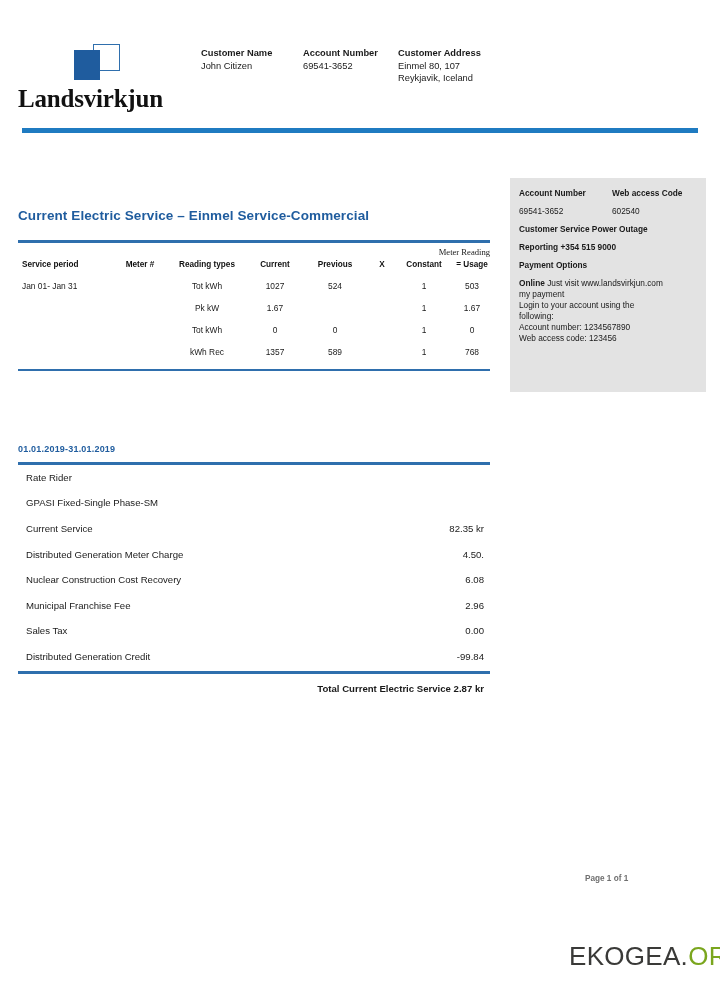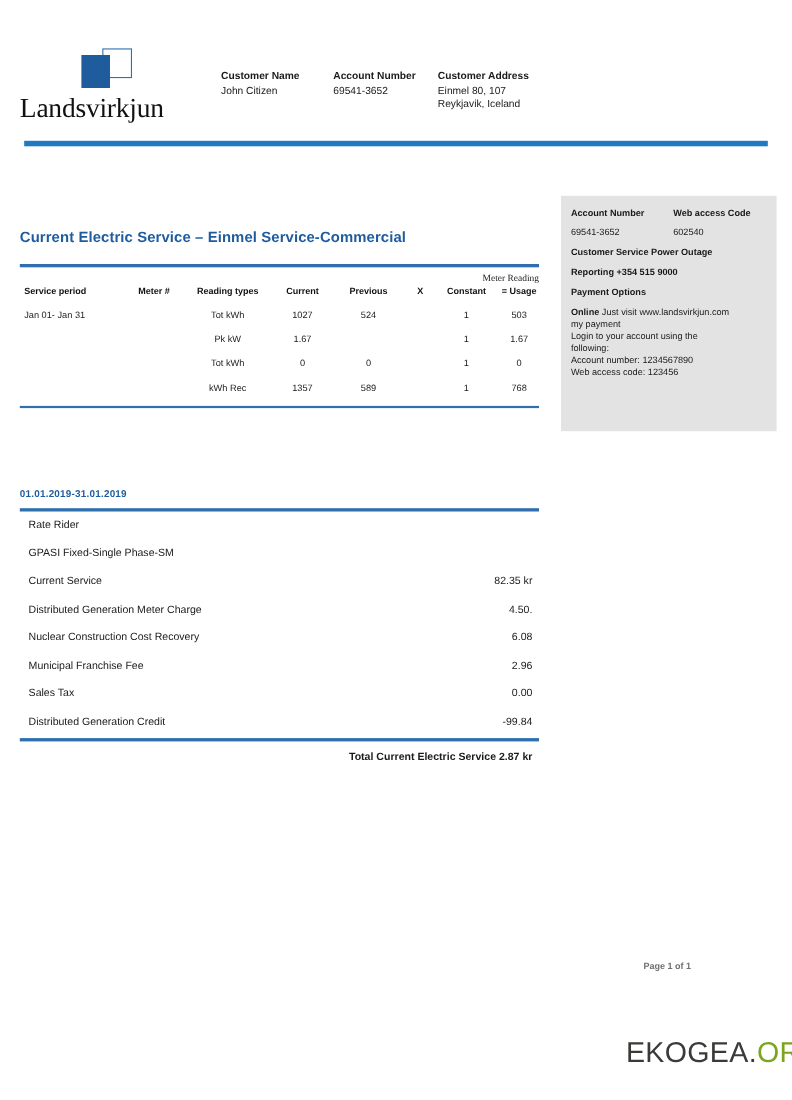--- a/index.html
+++ b/index.html
@@ -35,28 +35,28 @@
     box-sizing: border-box;
   }
   .mark-solid {
     position: absolute; left: 6px; top: 6px;
     width: 26px; height: 30px;
     background: #1f5c9e;
   }
   .brand-word {
     font-family: "Liberation Serif", serif;
     font-size: 25px;
-    font-weight: 400;
+    font-weight: 700;
     letter-spacing: -0.2px;
     color: #111111;
     line-height: 1;
     margin-top: 2px;
   }
 
-  .cust-block { position: absolute; top: 63px; font-size: 9.3px; line-height: 12.6px; }
+  .cust-block { position: absolute; top: 47px; font-size: 9.3px; line-height: 12.6px; }
   .cust-block .lbl { font-weight: 700; color: #1a1a1a; white-space: nowrap; }
   .cust-block .val { color: #1a1a1a; white-space: nowrap; }
   #cust-name { left: 201px; }
   #cust-acct { left: 303px; }
   #cust-addr { left: 398px; }
 
   .paybox { position: absolute; left: 524px; top: 57px; width: 172px; }
   .paybox-row {
     display: flex; justify-content: space-between;
     font-size: 9.3px; line-height: 14px;

